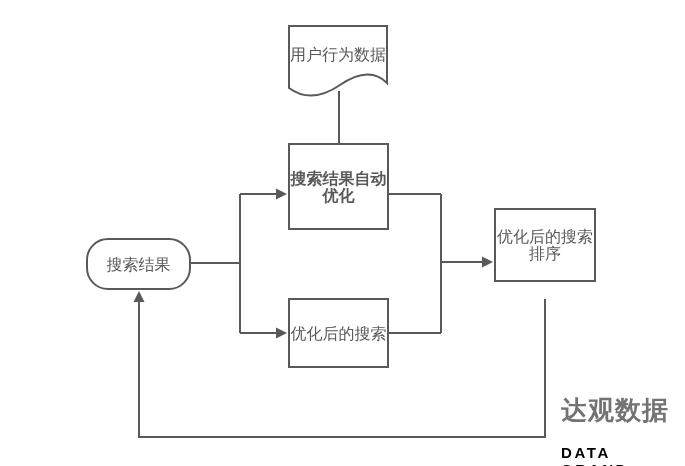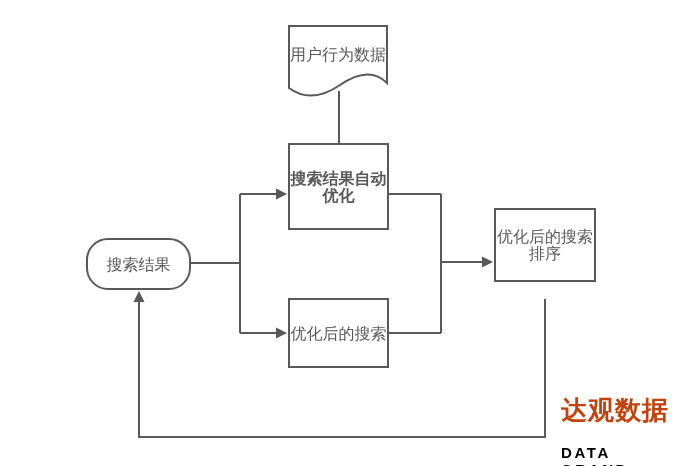--- a/index.html
+++ b/index.html
@@ -44,21 +44,21 @@
     position: absolute;
     left: 561px;
     top: 396px;
     text-align: left;
   }
   .logo-cn {
     font-size: 26px;
     font-weight: bold;
     letter-spacing: 1px;
     line-height: 28px;
-    color: #c2410c;
+    color: #737373;
   }
   .logo-en {
     margin-top: 20px;
     font-size: 15px;
     font-weight: bold;
     letter-spacing: 2.6px;
     color: #000000;
   }
 </style>
 </head>

